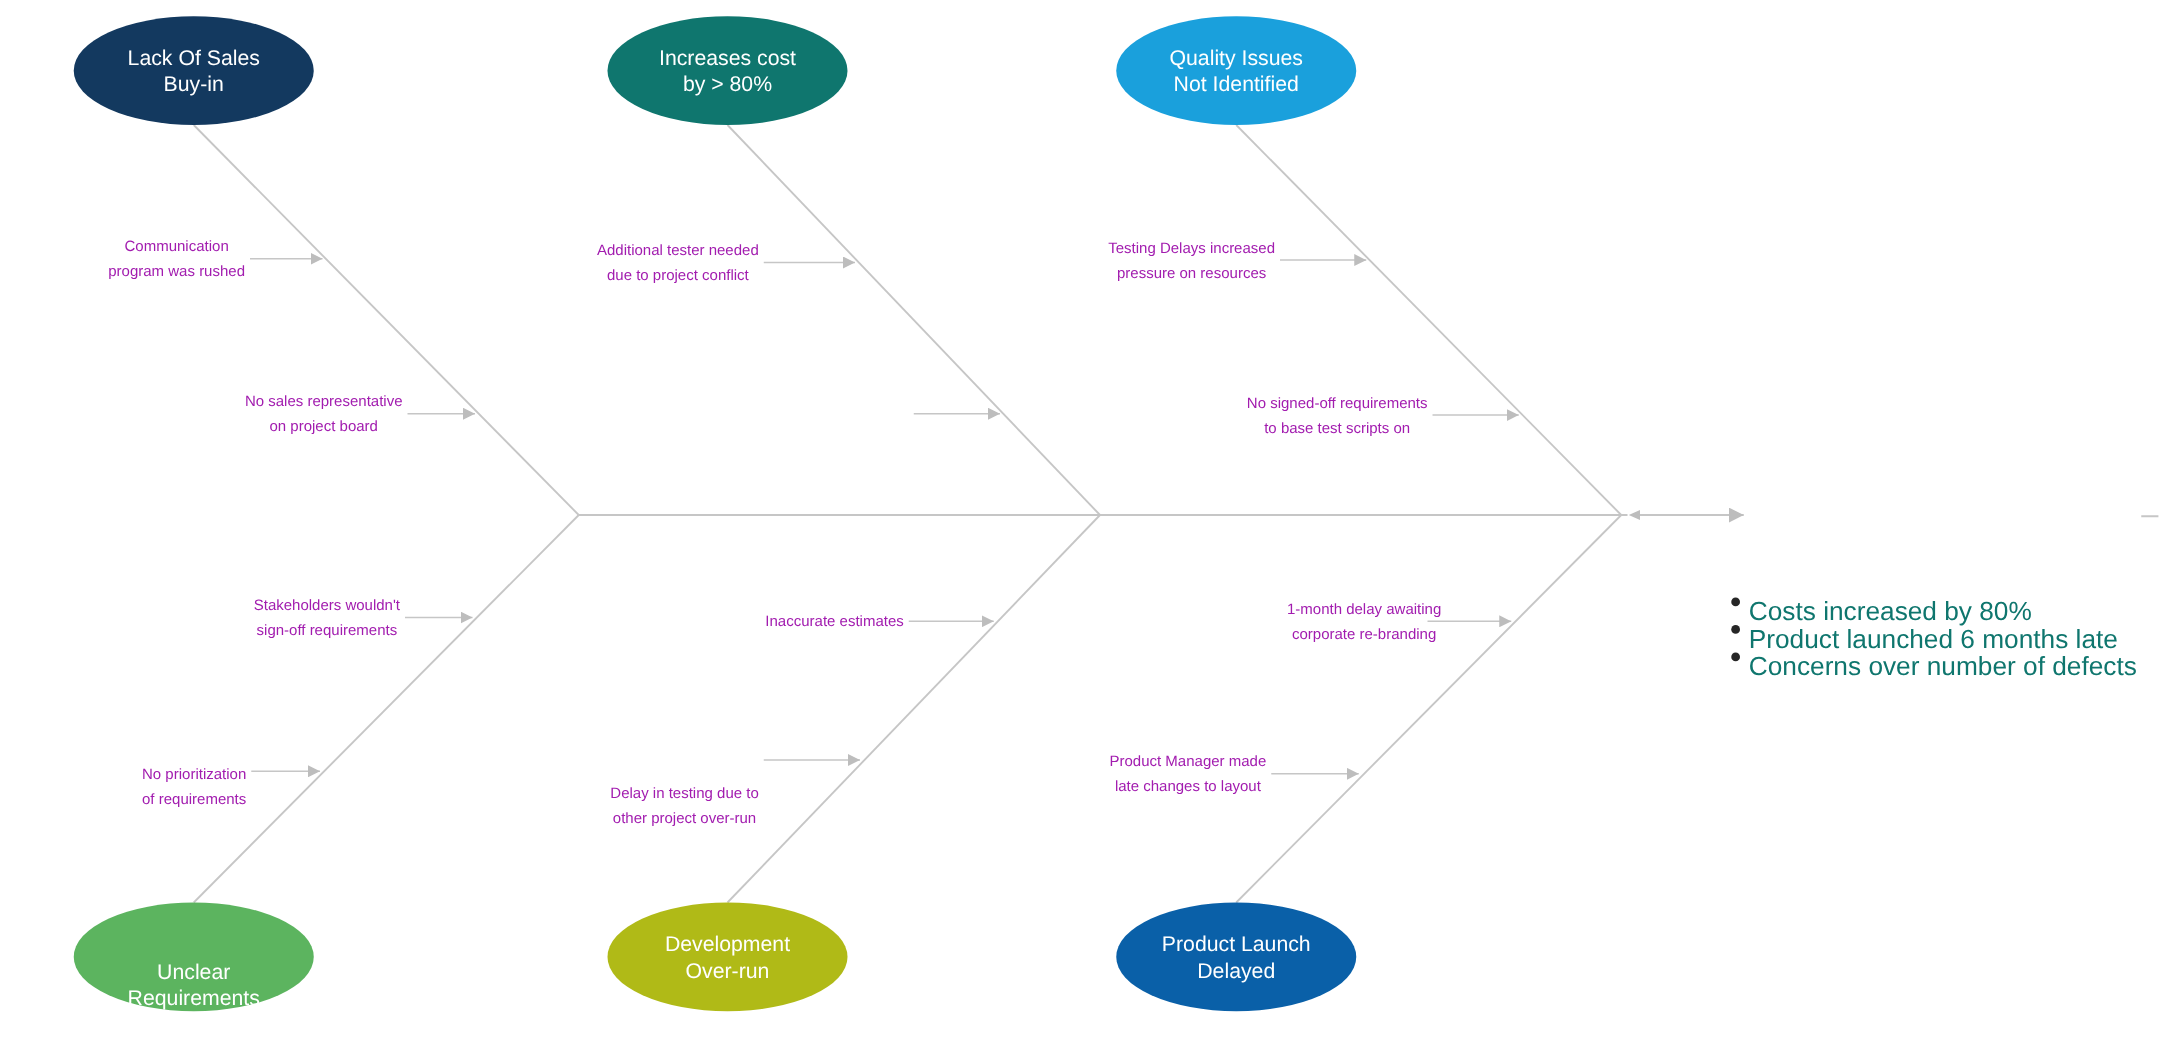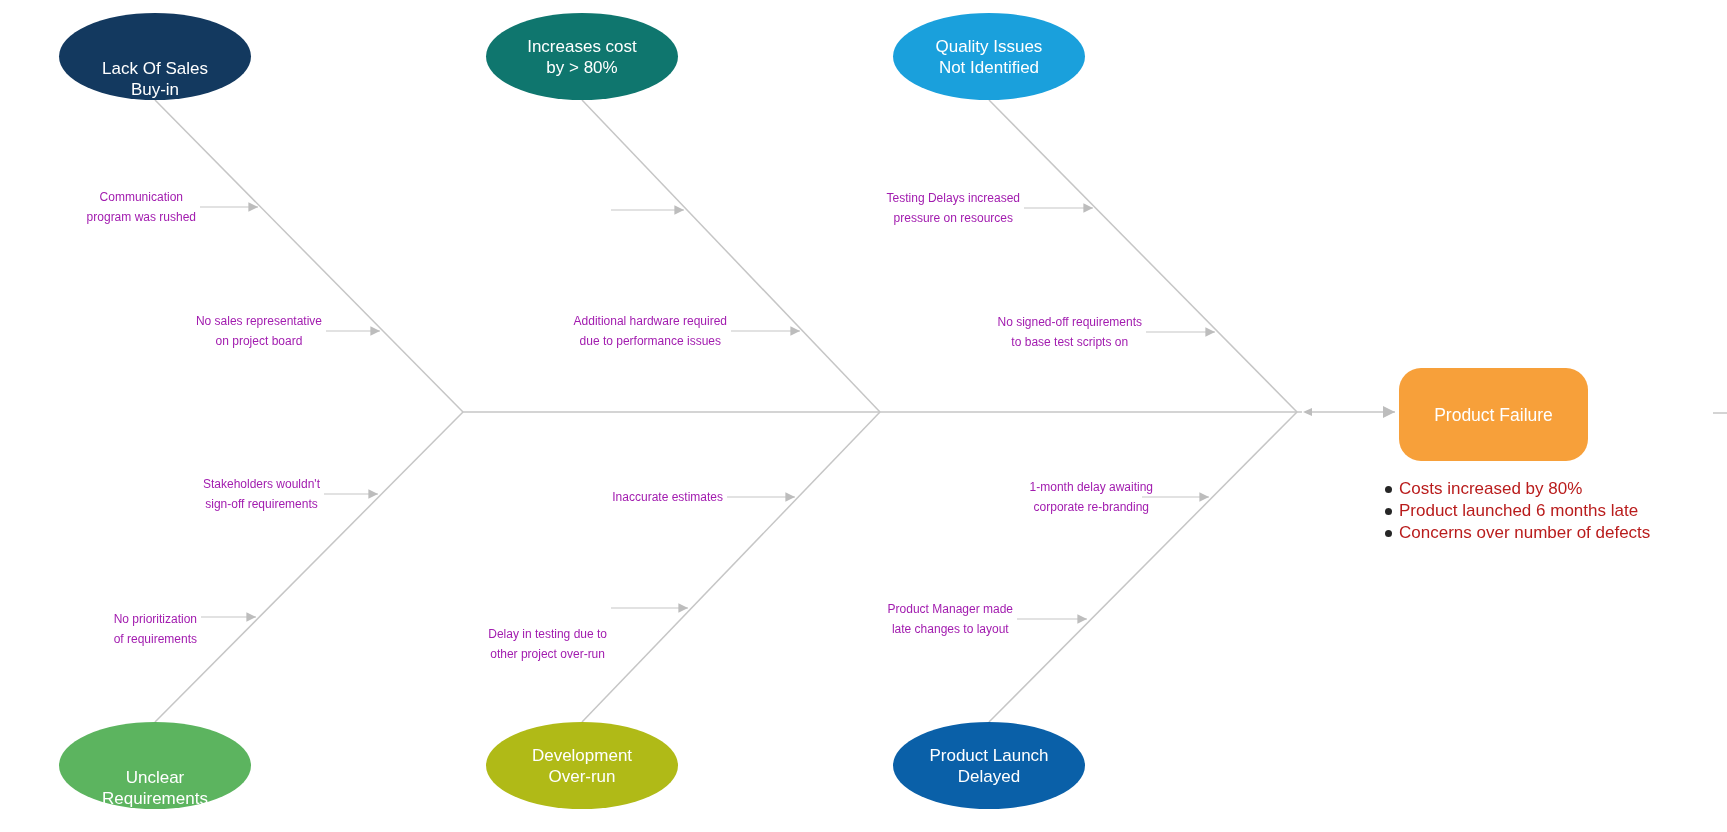--- a/index.html
+++ b/index.html
@@ -16,21 +16,21 @@
   .ellipse { width:192px; height:87px; border-radius:50%; }
   .effect-box { width:189px; height:93px; border-radius:22px; }
   .node-label { white-space:pre-line; font-size:17px; line-height:21px; }
   .effect-label { font-size:17.5px; line-height:22px; }
   .cause {
     position:absolute; transform:translate(-100%,-50%);
     text-align:center; white-space:pre-line;
     font-size:12px; line-height:20px; color:#a21caf;
   }
   .notes { position:absolute; left:1385px; top:478px; }
-  .note { display:flex; align-items:center; height:22px; font-size:17px; color:#b91c1c; }
+  .note { display:flex; height:22px; font-size:21px; color:#0f766e; }
   .dot { flex:none; width:7px; height:7px; border-radius:50%; background:#262626; margin-right:7px; }
 </style>
 </head>
 <body>
 
 <div class="canvas">
 
   <svg class="lines" width="1727" height="832" viewBox="0 0 1727 832">
     <defs>
       <marker id="arr" viewBox="0 0 8 8" refX="8" refY="4" markerWidth="8" markerHeight="8" orient="auto">
@@ -59,21 +59,21 @@
     <line x1="1024" y1="208" x2="1093" y2="208" stroke="#C6C6C6" stroke-width="1.2" marker-end="url(#arr)"></line>
     <line x1="1146" y1="332" x2="1215" y2="332" stroke="#C6C6C6" stroke-width="1.2" marker-end="url(#arr)"></line>
     <line x1="324" y1="494" x2="378" y2="494" stroke="#C6C6C6" stroke-width="1.2" marker-end="url(#arr)"></line>
     <line x1="201" y1="617" x2="256" y2="617" stroke="#C6C6C6" stroke-width="1.2" marker-end="url(#arr)"></line>
     <line x1="727" y1="497" x2="795" y2="497" stroke="#C6C6C6" stroke-width="1.2" marker-end="url(#arr)"></line>
     <line x1="611" y1="608" x2="688" y2="608" stroke="#C6C6C6" stroke-width="1.2" marker-end="url(#arr)"></line>
     <line x1="1142" y1="497" x2="1209" y2="497" stroke="#C6C6C6" stroke-width="1.2" marker-end="url(#arr)"></line>
     <line x1="1017" y1="619" x2="1087" y2="619" stroke="#C6C6C6" stroke-width="1.2" marker-end="url(#arr)"></line>
   </svg>
 
-  <div class="node ellipse" style="left: 59px; top: 13px; background: rgb(19, 57, 95); align-items: flex-end;">
+  <div class="node ellipse" style="left: 59px; top: 13px; background: rgb(19, 57, 95);">
     <span class="node-label">Lack Of Sales
 Buy-in</span>
   </div>
   <div class="node ellipse" style="left: 486px; top: 13px; background: #0f766e;">
     <span class="node-label">Increases cost
 by &gt; 80%</span>
   </div>
   <div class="node ellipse" style="left: 893px; top: 13px; background: rgb(26, 160, 220);">
     <span class="node-label">Quality Issues
 Not Identified</span>
@@ -85,45 +85,42 @@
   </div>
   <div class="node ellipse" style="left: 486px; top: 722px; background: rgb(176, 186, 23);">
     <span class="node-label">Development
 Over-run</span>
   </div>
   <div class="node ellipse" style="left: 893px; top: 722px; background: rgb(10, 96, 168);">
     <span class="node-label">Product Launch
 Delayed</span>
   </div>
 
-  <div class="node effect-box" style="left: 1399px; top: 368px; background: rgb(247, 160, 58);">
-    <span class="effect-label">Product Failure</span>
-  </div>
 
   <div class="notes">
     <div class="note">
       <span class="dot"></span>
       <span>Costs increased by 80%</span>
     </div>
     <div class="note">
       <span class="dot"></span>
       <span>Product launched 6 months late</span>
     </div>
     <div class="note">
       <span class="dot"></span>
       <span>Concerns over number of defects</span>
     </div>
   </div>
 
   <div class="cause" style="left:196px; top:207px;">Communication
 program was rushed</div>
   <div class="cause" style="left:322px; top:331px;">No sales representative
 on project board</div>
-  <div class="cause" style="left:727px; top:331px;">Additional hardware required
-due to performance issues</div>
+  <div class="cause" style="left:607px; top:210px;">Additional tester needed
+due to project conflict</div>
   <div class="cause" style="left:1020px; top:208px;">Testing Delays increased
 pressure on resources</div>
   <div class="cause" style="left:1142px; top:332px;">No signed-off requirements
 to base test scripts on</div>
   <div class="cause" style="left:320px; top:494px;">Stakeholders wouldn't
 sign-off requirements</div>
   <div class="cause" style="left:197px; top:617px;margin-top:12px;">No prioritization
 of requirements</div>
   <div class="cause" style="left:723px; top:497px;">Inaccurate estimates</div>
   <div class="cause" style="left:607px; top:608px;margin-top:36px;">Delay in testing due to

